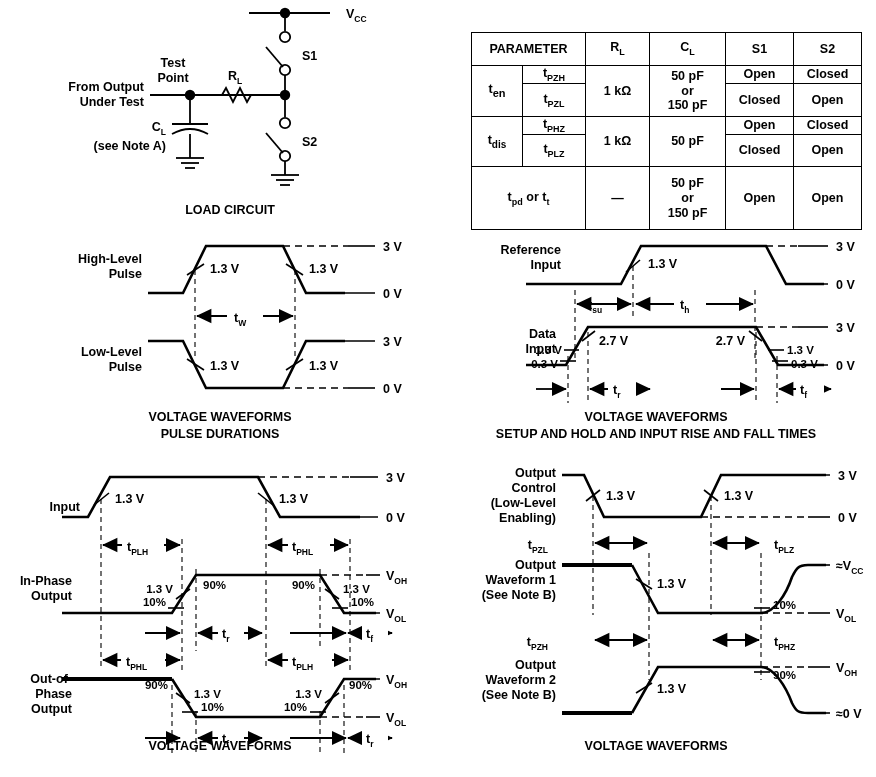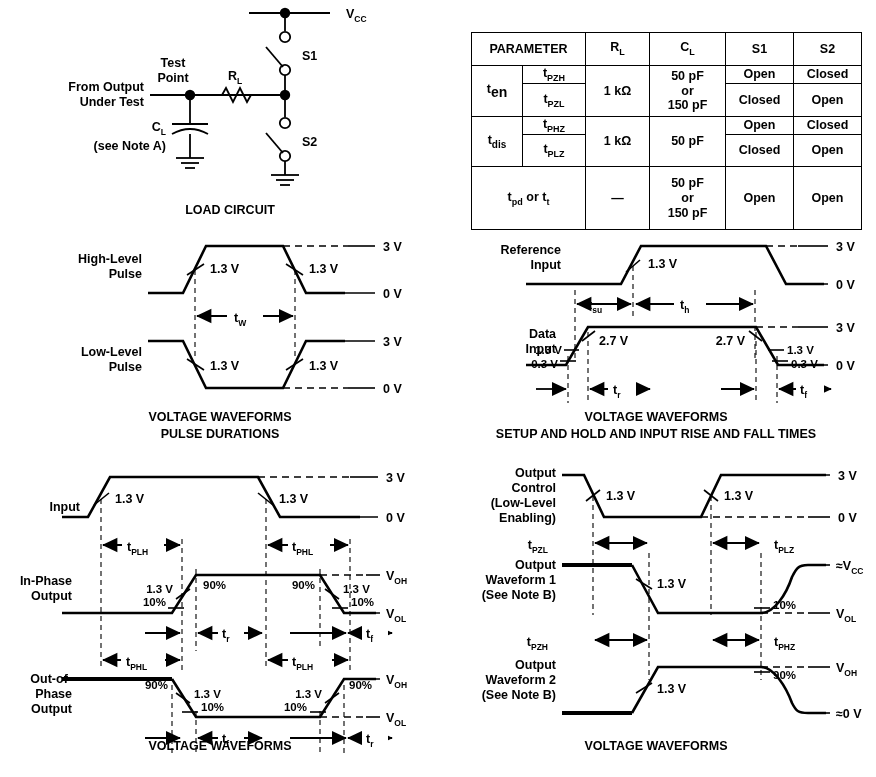--- a/index.html
+++ b/index.html
@@ -91,21 +91,21 @@
 <table id="ptable">
   <tbody>
       <tr>
     <th colspan="2" style="width:113px;height:32px;">PARAMETER</th>
     <th style="width:63px;"><span>R</span><sub style="font-size:9px;">L</sub></th>
     <th style="width:75px;"><span>C</span><sub style="font-size:9px;">L</sub></th>
     <th style="width:67px;">S1</th>
     <th style="width:67px;">S2</th>
   </tr>
   <tr>
-    <td rowspan="2" style="width:50px;height:32px;"><span>t</span><sub style="font-size:14px;text-align:right;">en</sub></td>
+    <td rowspan="2" style="width:50px;height:32px;"><span>t</span><sub style="font-size:11px;text-align:right;">en</sub></td>
     <td><span>t</span><sub style="font-size:9px;">PZH</sub></td>
     <td rowspan="2">1 kΩ</td>
     <td rowspan="2" style="white-space:pre-line;">50 pF
 or
 150 pF</td>
     <td>Open</td>
     <td>Closed</td>
   </tr>
   <tr>
     <td style="height:32px;"><span>t</span><sub style="font-size:9px;">PZL</sub></td>

